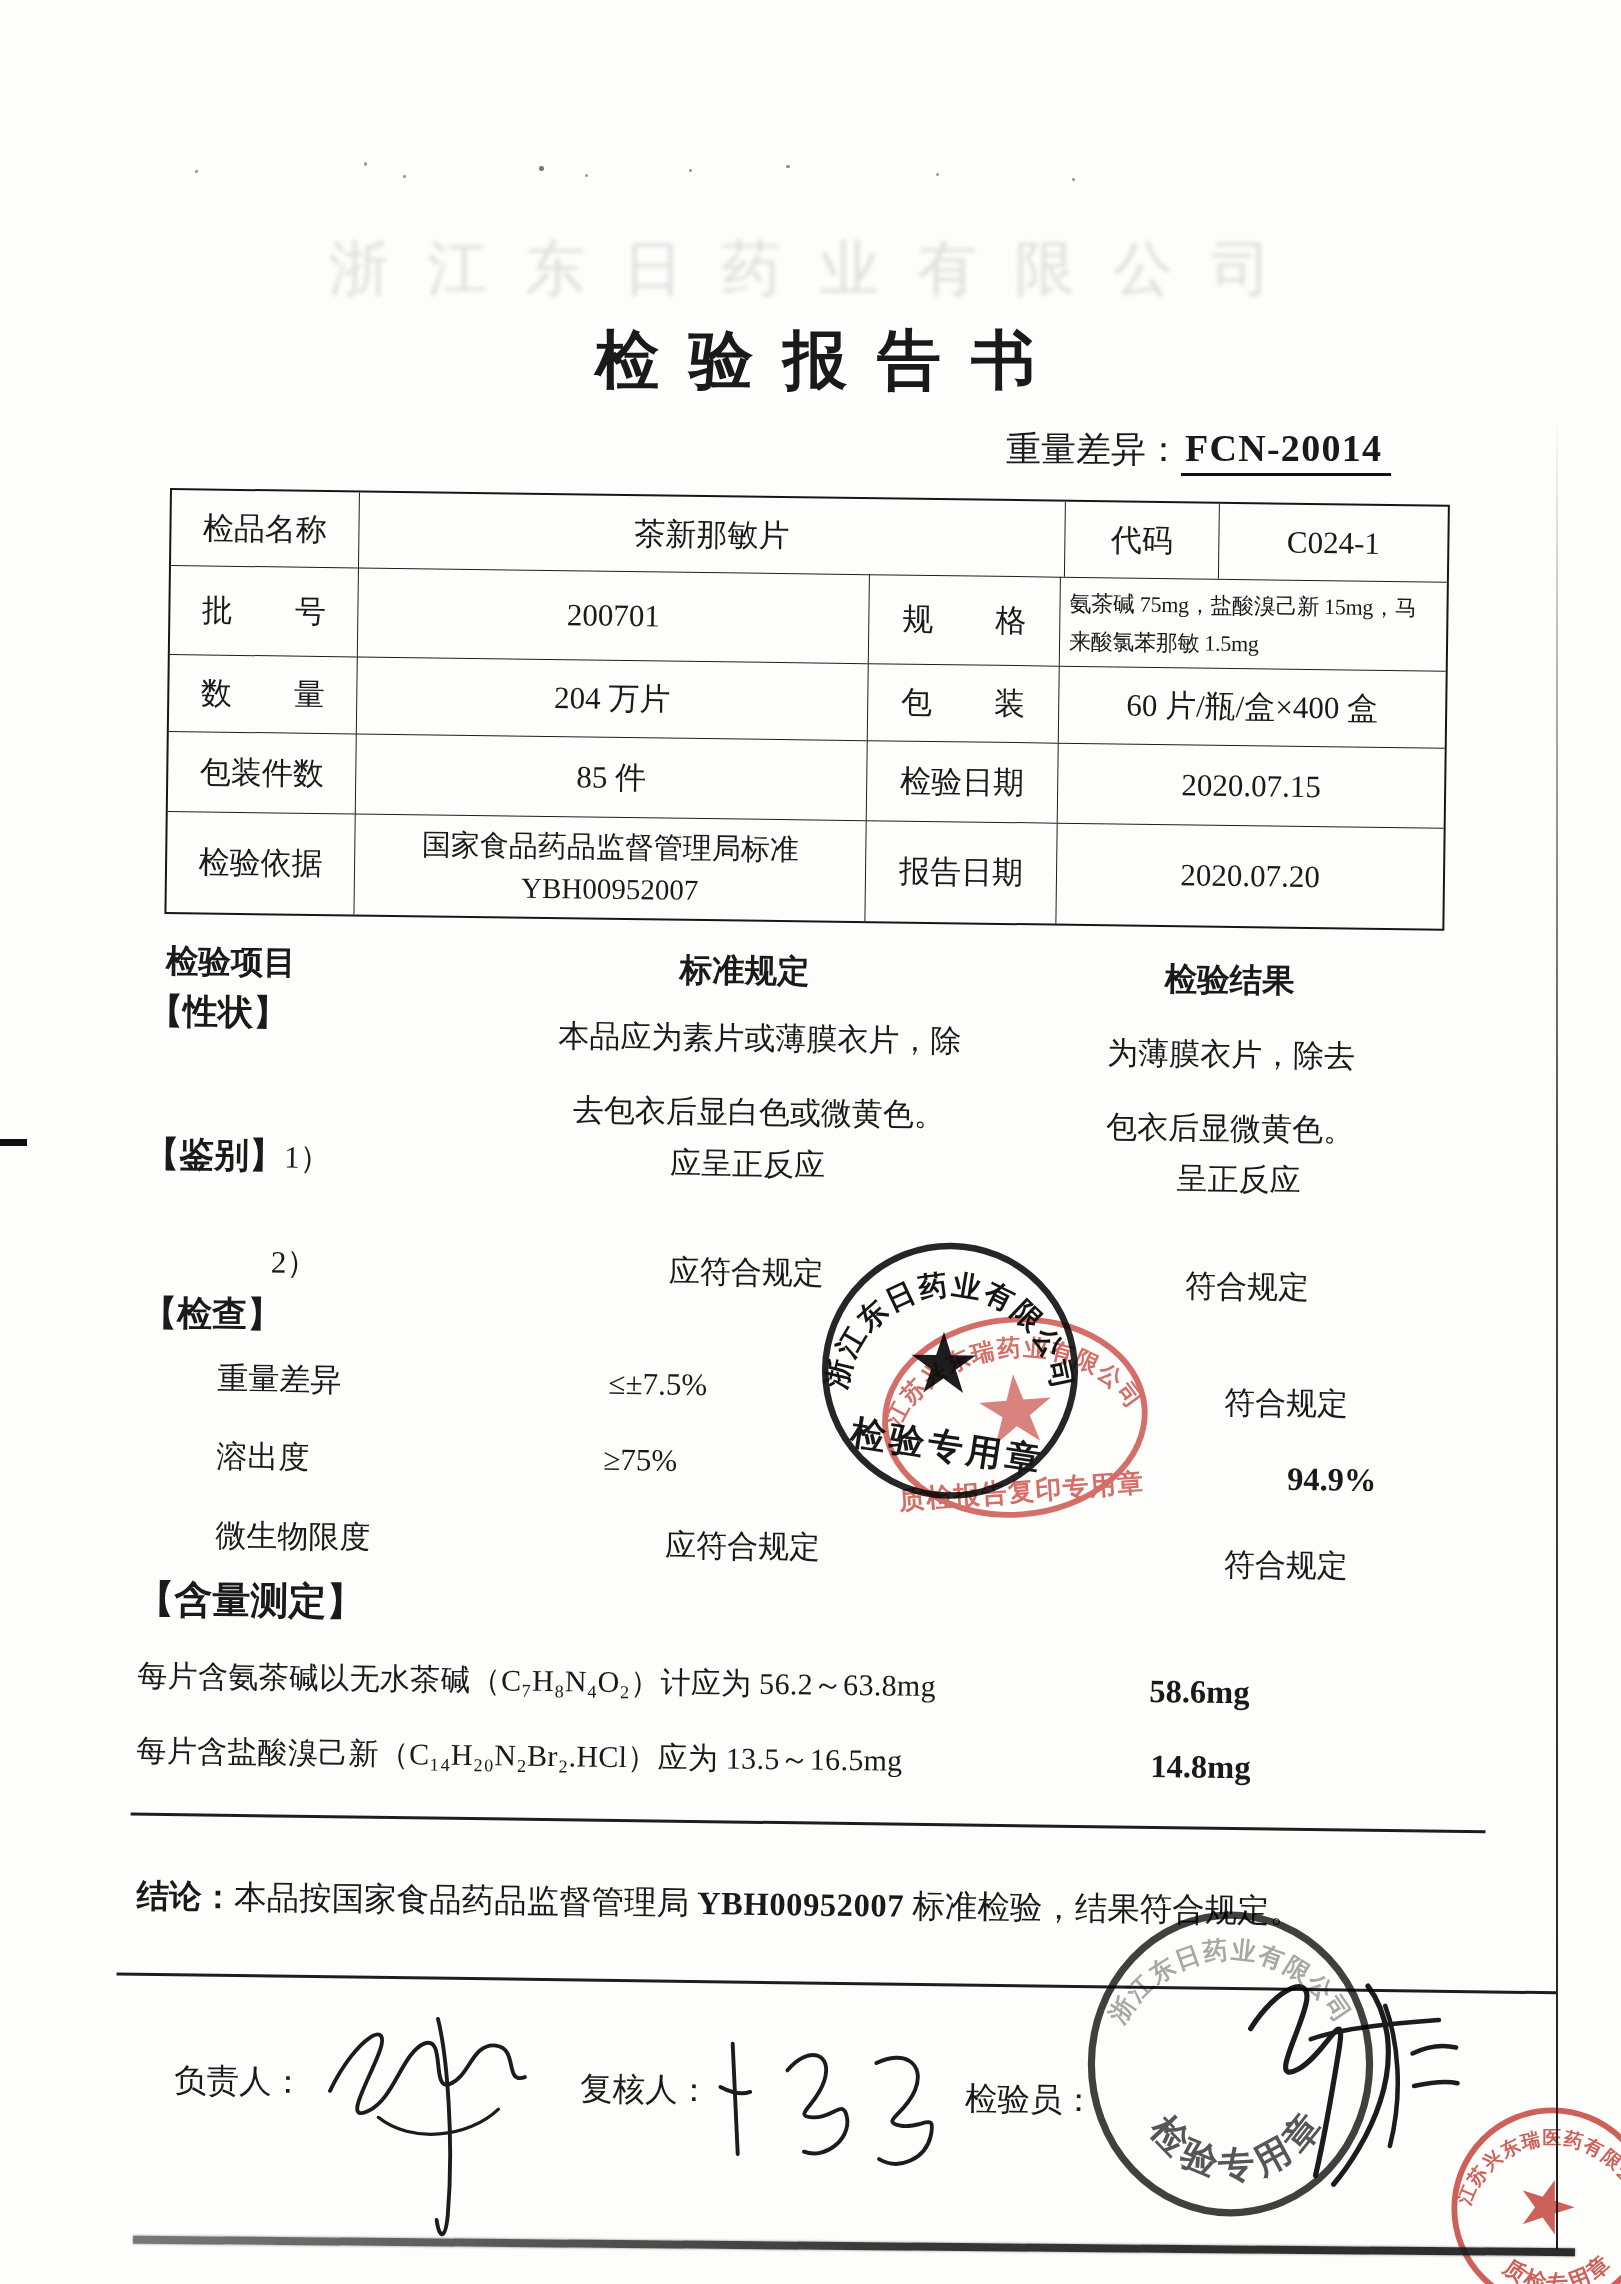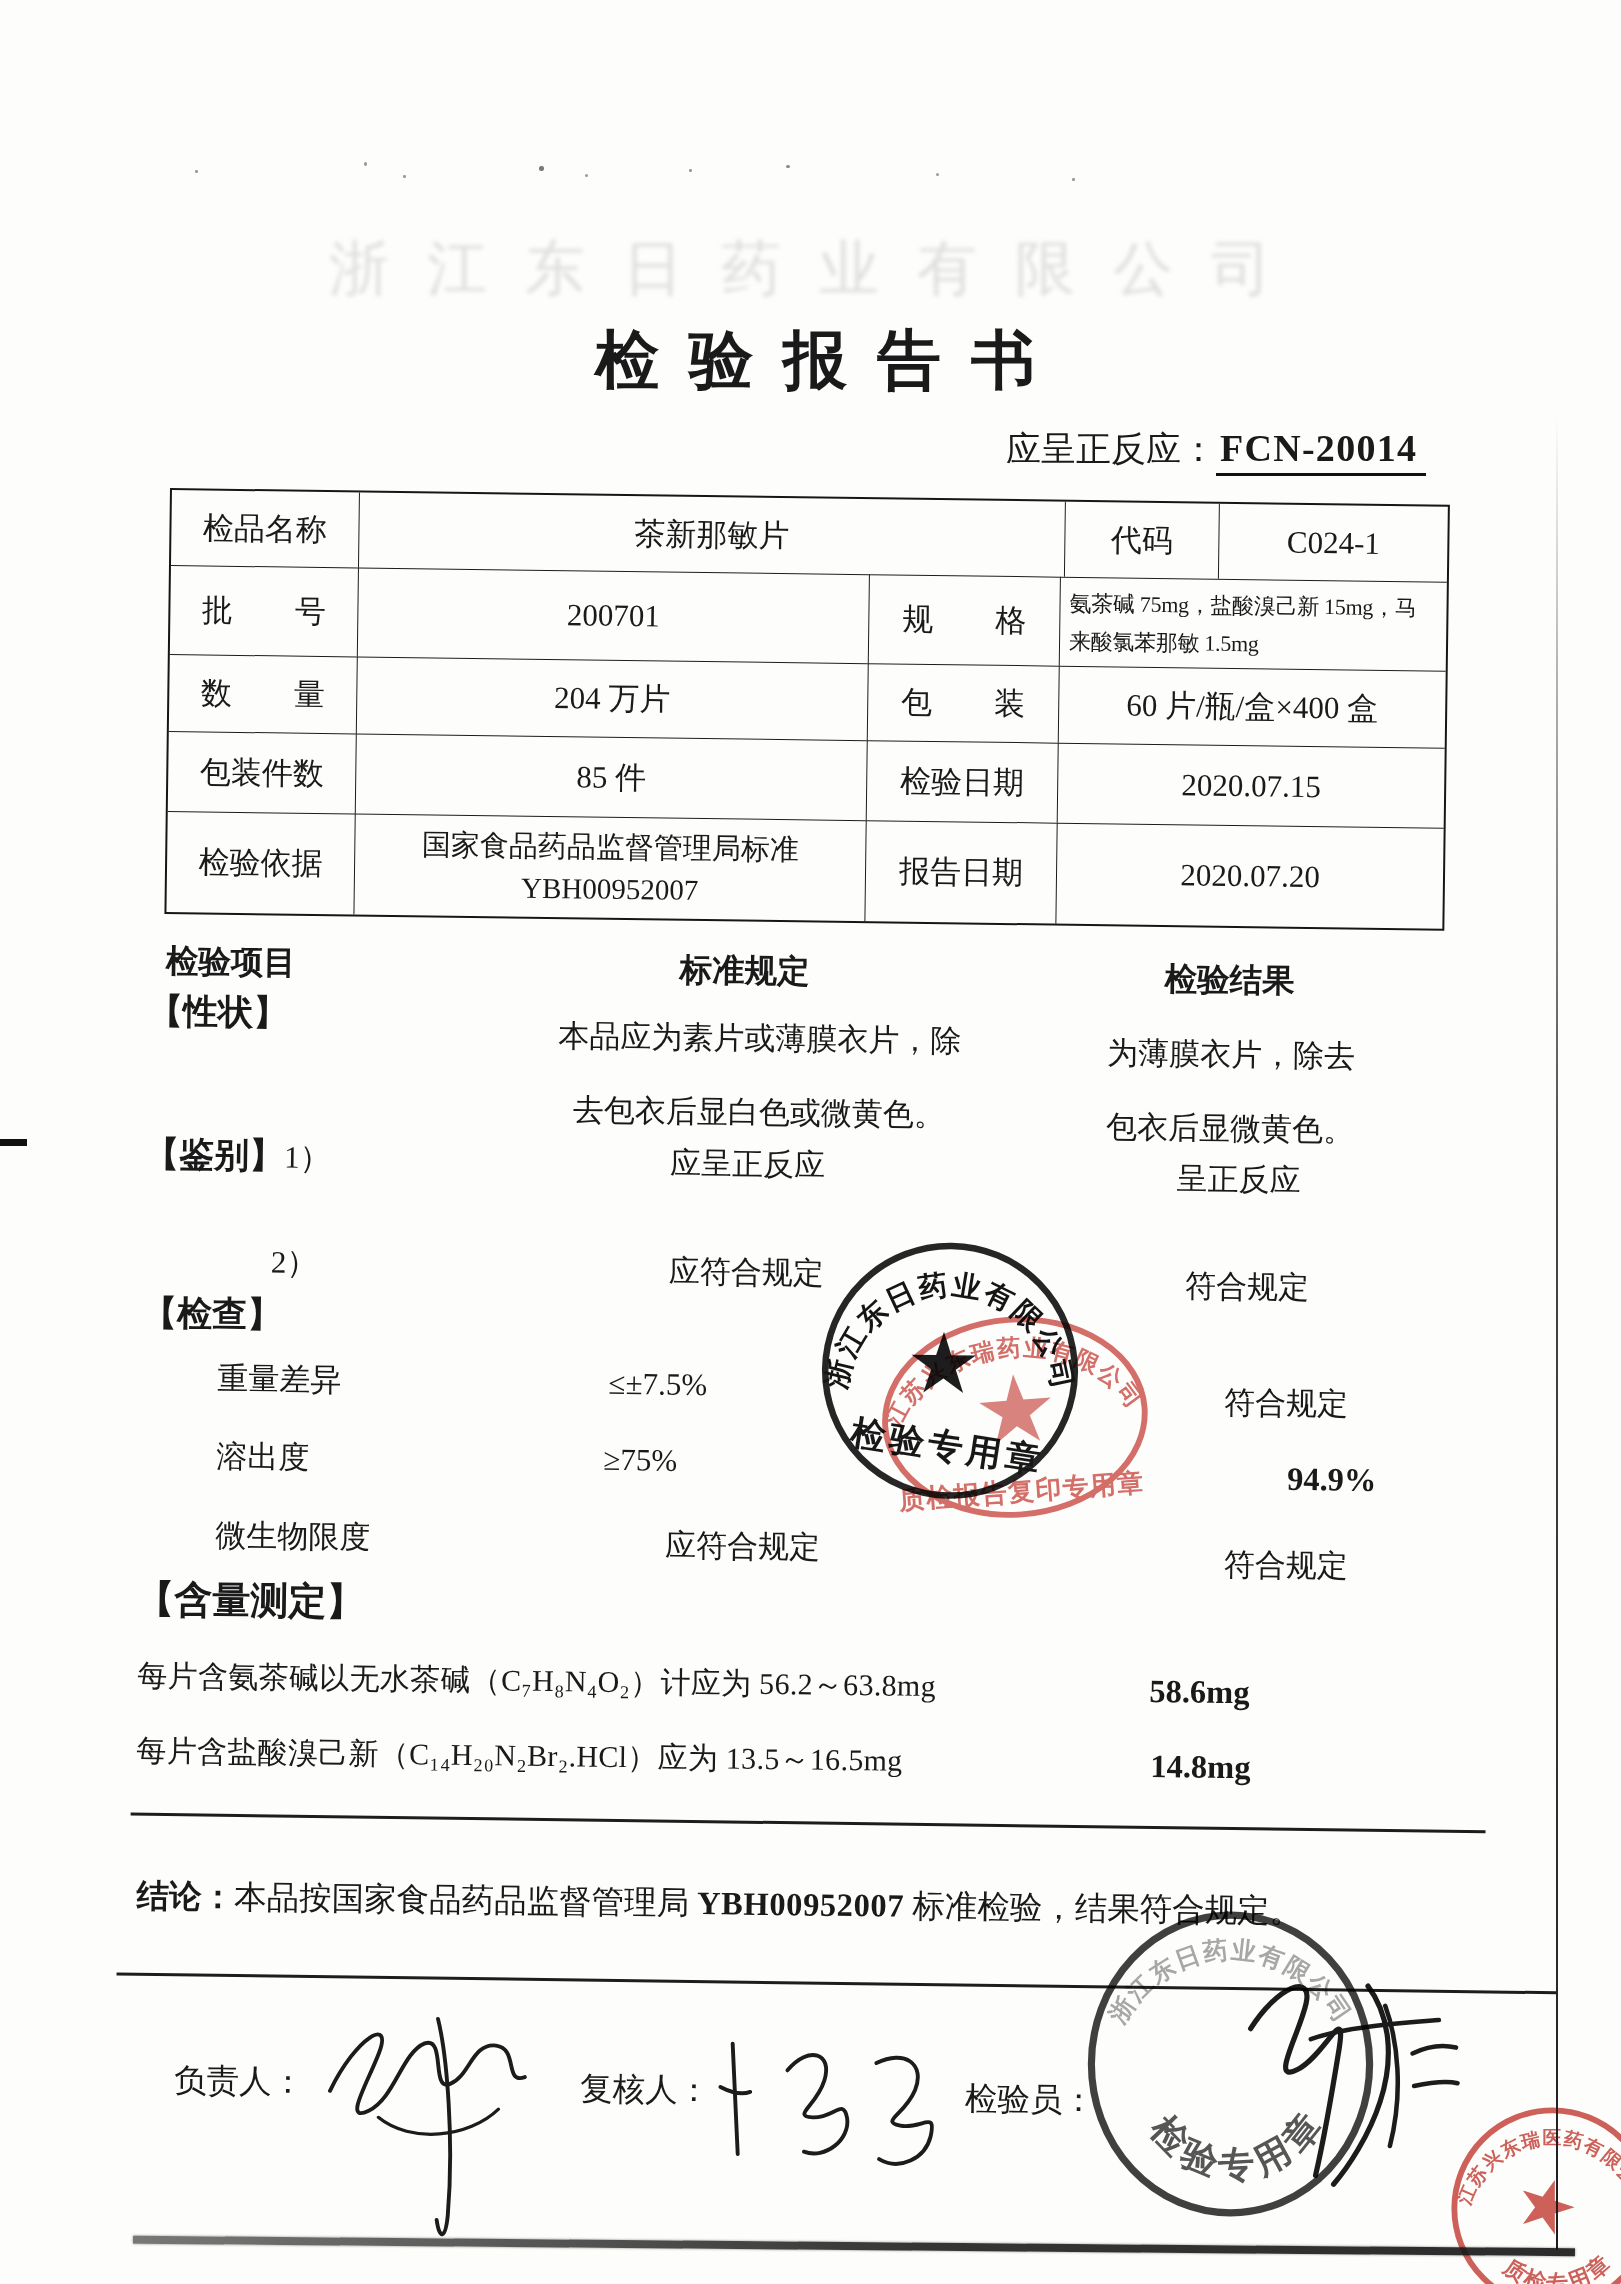--- a/index.html
+++ b/index.html
@@ -68,21 +68,21 @@
     <span class="speck" style="left:786px;top:165px;width:3.9px;height:3.2px;background:#888;"></span>
     <span class="speck" style="left:936px;top:173px;width:3.2px;height:3.2px;"></span>
     <span class="speck" style="left:1072px;top:178px;width:2.6px;height:2.6px;"></span>
   </div>
 
   <div class="abs" id="faint-company">浙江东日药业有限公司</div>
 
   <div class="abs" id="doc-title">检验报告书</div>
 
   <div class="abs" id="report-no-line">
-    <span>应呈正反应：</span><span class="no">FCN-20014</span>
+    <span>重量差异：</span><span class="no">FCN-20014</span>
   </div>
 
   <div class="abs" id="doc-skew">
 
     <div class="abs" id="info-table">
       <div class="trow">
         <div class="cell h1 wA1">检品名称</div>
         <div class="cell h1 wA2">茶新那敏片</div>
         <div class="cell h1 wA3">代码</div>
         <div class="cell h1 wA4">C024-1</div>

